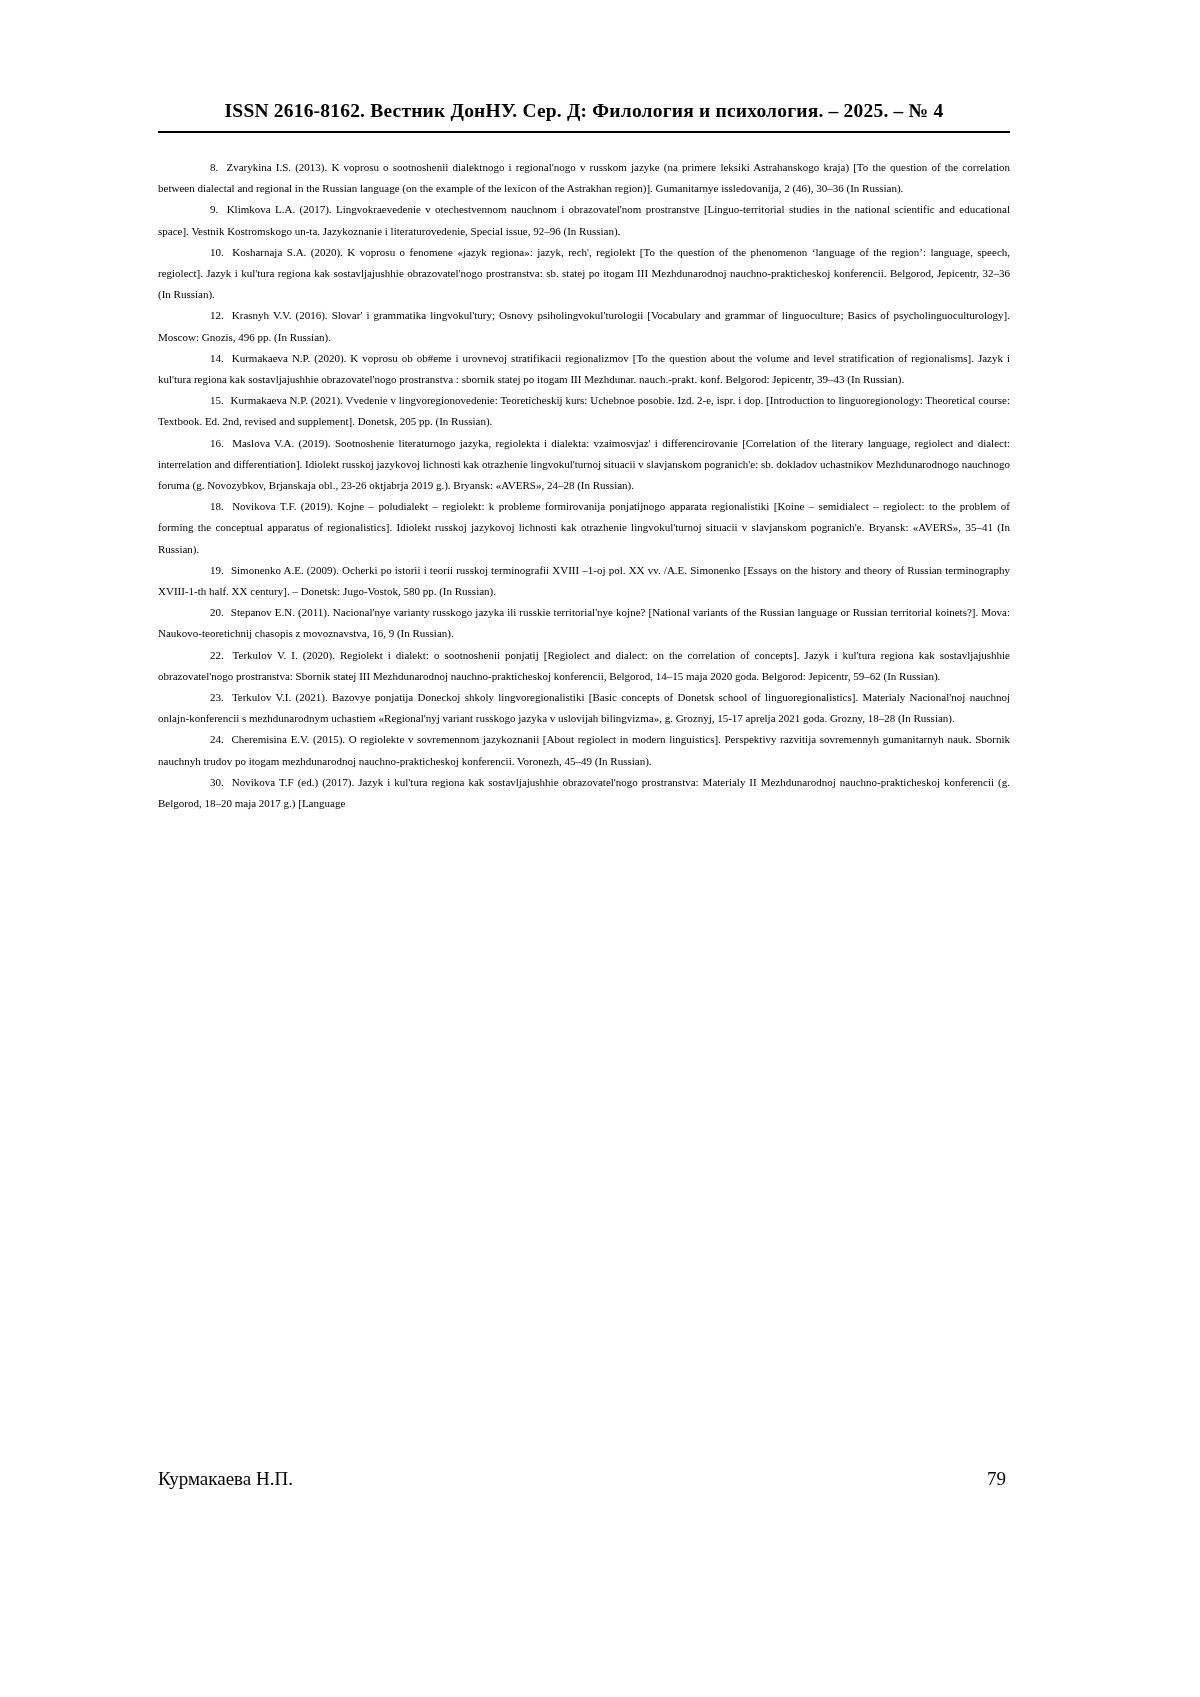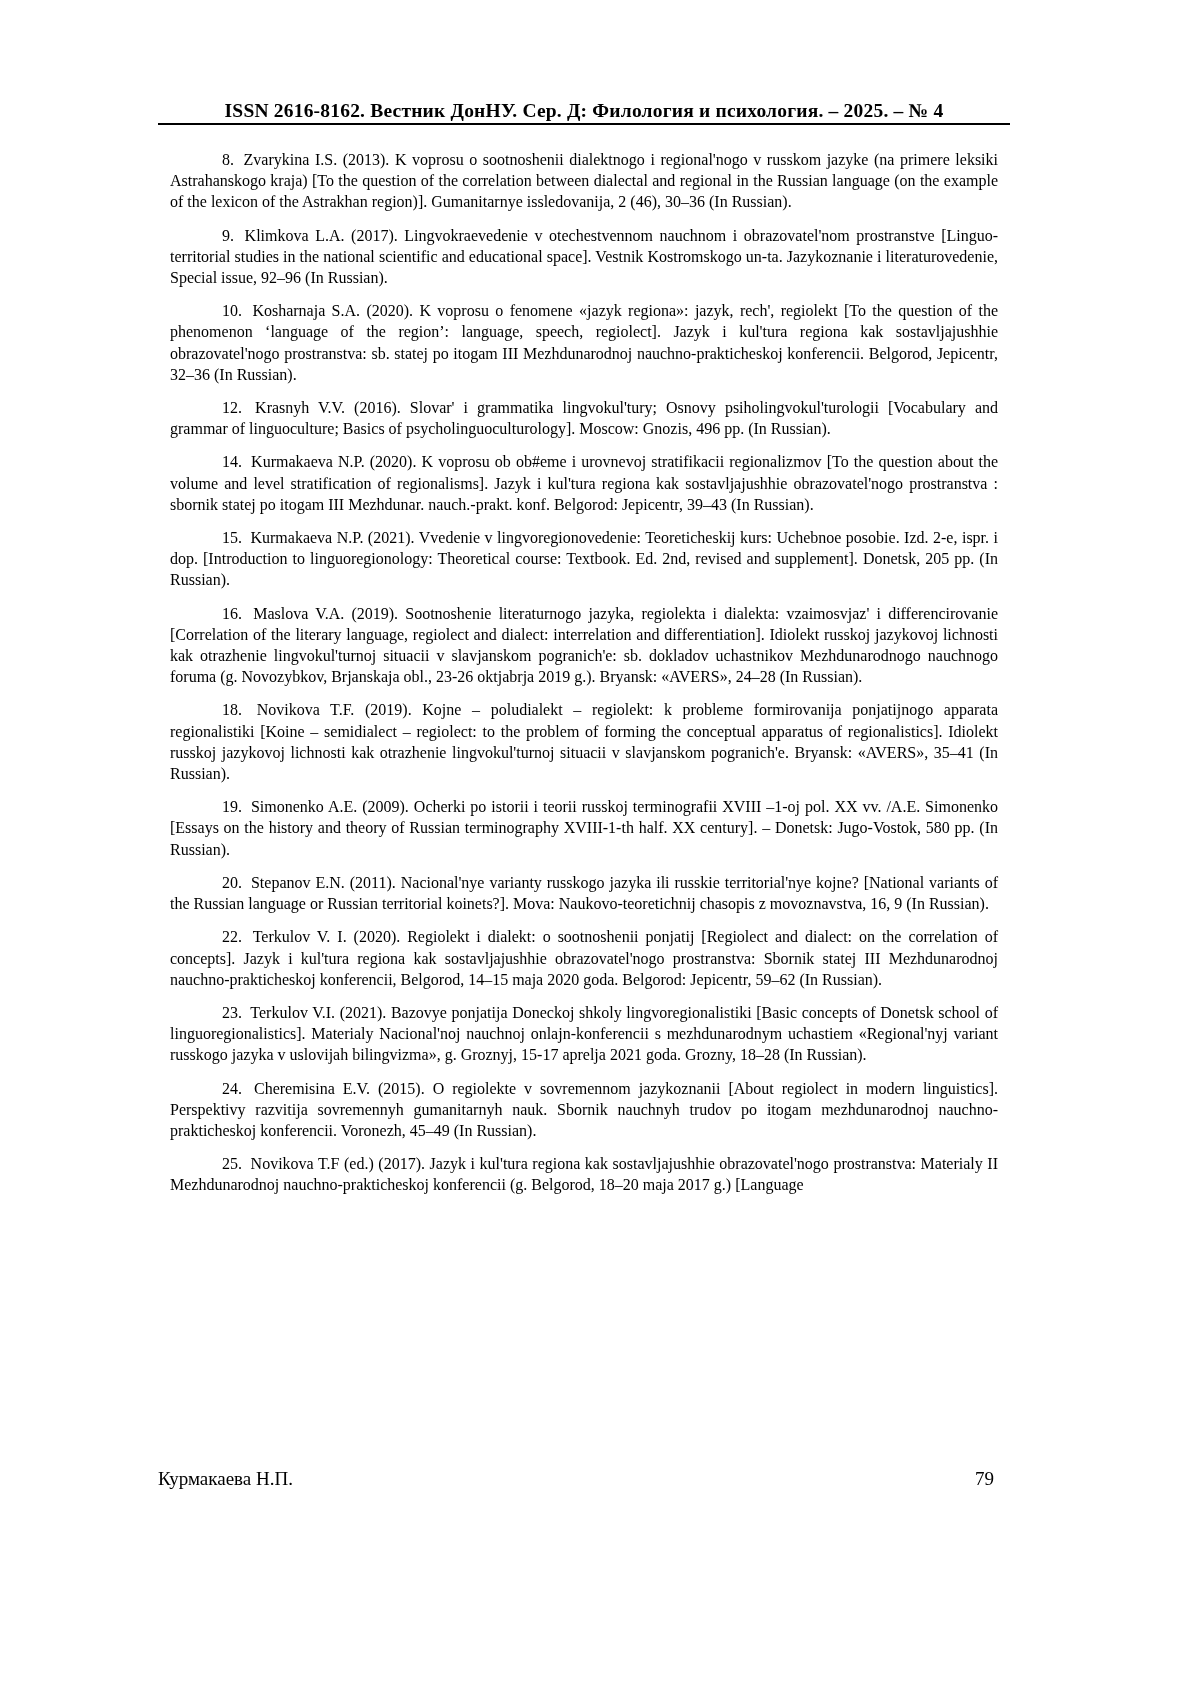--- a/index.html
+++ b/index.html
@@ -18,47 +18,47 @@
   }
   .page {
     position: absolute;
     left: 158px;
     right: 190px;
     top: 0;
     bottom: 0;
   }
   .page-header {
     margin-top: 100px;
-    padding-bottom: 1px;
+    padding-bottom: 9px;
     border-bottom: 2px solid #000000;
     text-align: center;
   }
   .header-title {
     font-size: 19.5px;
     font-weight: bold;
     letter-spacing: 0.2px;
     white-space: nowrap;
   }
   .refs {
     margin-top: 24px;
   }
   .ref {
-    margin: 12px;
-    font-size: 16px;
+    margin: 0;
+    font-size: 11px;
     line-height: 21.2px;
     text-align: justify;
     text-indent: 52px;
   }
   .ref-num {
     padding-right: 4px;
   }
   .page-footer {
     position: absolute;
     left: 0;
-    right: 16px;
+    right: 4px;
     top: 1468px;
     display: flex;
     justify-content: space-between;
     align-items: baseline;
     font-size: 19px;
   }
 </style>
 </head>
 <body>
 
@@ -75,21 +75,21 @@
     <p class="ref"><span class="ref-num">12.</span> <span>Krasnyh V.V. (2016). Slovar' i grammatika lingvokul'tury; Osnovy psiholingvokul'turologii [Vocabulary and grammar of linguoculture; Basics of psycholinguoculturology]. Moscow: Gnozis, 496 pp. (In Russian).</span></p>
     <p class="ref"><span class="ref-num">14.</span> <span>Kurmakaeva N.P. (2020). K voprosu ob ob#eme i urovnevoj stratifikacii regionalizmov [To the question about the volume and level stratification of regionalisms]. Jazyk i kul'tura regiona kak sostavljajushhie obrazovatel'nogo prostranstva : sbornik statej po itogam III Mezhdunar. nauch.-prakt. konf. Belgorod: Jepicentr, 39–43 (In Russian).</span></p>
     <p class="ref"><span class="ref-num">15.</span> <span>Kurmakaeva N.P. (2021). Vvedenie v lingvoregionovedenie: Teoreticheskij kurs: Uchebnoe posobie. Izd. 2-e, ispr. i dop. [Introduction to linguoregionology: Theoretical course: Textbook. Ed. 2nd, revised and supplement]. Donetsk, 205 pp. (In Russian).</span></p>
     <p class="ref"><span class="ref-num">16.</span> <span>Maslova V.A. (2019). Sootnoshenie literaturnogo jazyka, regiolekta i dialekta: vzaimosvjaz' i differencirovanie [Correlation of the literary language, regiolect and dialect: interrelation and differentiation]. Idiolekt russkoj jazykovoj lichnosti kak otrazhenie lingvokul'turnoj situacii v slavjanskom pogranich'e: sb. dokladov uchastnikov Mezhdunarodnogo nauchnogo foruma (g. Novozybkov, Brjanskaja obl., 23-26 oktjabrja 2019 g.). Bryansk: «AVERS», 24–28 (In Russian).</span></p>
     <p class="ref"><span class="ref-num">18.</span> <span>Novikova T.F. (2019). Kojne – poludialekt – regiolekt: k probleme formirovanija ponjatijnogo apparata regionalistiki [Koine – semidialect – regiolect: to the problem of forming the conceptual apparatus of regionalistics]. Idiolekt russkoj jazykovoj lichnosti kak otrazhenie lingvokul'turnoj situacii v slavjanskom pogranich'e. Bryansk: «AVERS», 35–41 (In Russian).</span></p>
     <p class="ref"><span class="ref-num">19.</span> <span>Simonenko A.E. (2009). Ocherki po istorii i teorii russkoj terminografii XVIII –1-oj pol. XX vv. /A.E. Simonenko [Essays on the history and theory of Russian terminography XVIII-1-th half. XX century]. – Donetsk: Jugo-Vostok, 580 pp. (In Russian).</span></p>
     <p class="ref"><span class="ref-num">20.</span> <span>Stepanov E.N. (2011). Nacional'nye varianty russkogo jazyka ili russkie territorial'nye kojne? [National variants of the Russian language or Russian territorial koinets?]. Mova: Naukovo-teoretichnij chasopis z movoznavstva, 16, 9 (In Russian).</span></p>
     <p class="ref"><span class="ref-num">22.</span> <span>Terkulov V. I. (2020). Regiolekt i dialekt: o sootnoshenii ponjatij [Regiolect and dialect: on the correlation of concepts]. Jazyk i kul'tura regiona kak sostavljajushhie obrazovatel'nogo prostranstva: Sbornik statej III Mezhdunarodnoj nauchno-prakticheskoj konferencii, Belgorod, 14–15 maja 2020 goda. Belgorod: Jepicentr, 59–62 (In Russian).</span></p>
     <p class="ref"><span class="ref-num">23.</span> <span>Terkulov V.I. (2021). Bazovye ponjatija Doneckoj shkoly lingvoregionalistiki [Basic concepts of Donetsk school of linguoregionalistics]. Materialy Nacional'noj nauchnoj onlajn-konferencii s mezhdunarodnym uchastiem «Regional'nyj variant russkogo jazyka v uslovijah bilingvizma», g. Groznyj, 15-17 aprelja 2021 goda. Grozny, 18–28 (In Russian).</span></p>
     <p class="ref"><span class="ref-num">24.</span> <span>Cheremisina E.V. (2015). O regiolekte v sovremennom jazykoznanii [About regiolect in modern linguistics]. Perspektivy razvitija sovremennyh gumanitarnyh nauk. Sbornik nauchnyh trudov po itogam mezhdunarodnoj nauchno-prakticheskoj konferencii. Voronezh, 45–49 (In Russian).</span></p>
-    <p class="ref"><span class="ref-num">25.</span> <span>Novikova T.F (ed.) (2017). Jazyk i kul'tura regiona kak sostavljajushhie obrazovatel'nogo prostranstva: Materialy II Mezhdunarodnoj nauchno-prakticheskoj konferencii (g. Belgorod, 18–20 maja 2017 g.) [Language</span></p>
+    <p class="ref"><span class="ref-num">30.</span> <span>Novikova T.F (ed.) (2017). Jazyk i kul'tura regiona kak sostavljajushhie obrazovatel'nogo prostranstva: Materialy II Mezhdunarodnoj nauchno-prakticheskoj konferencii (g. Belgorod, 18–20 maja 2017 g.) [Language</span></p>
   </main>
 
   <footer class="page-footer">
     <span>Курмакаева Н.П.</span>
     <span>79</span>
   </footer>
 
 </div>
 
 </body></html>

